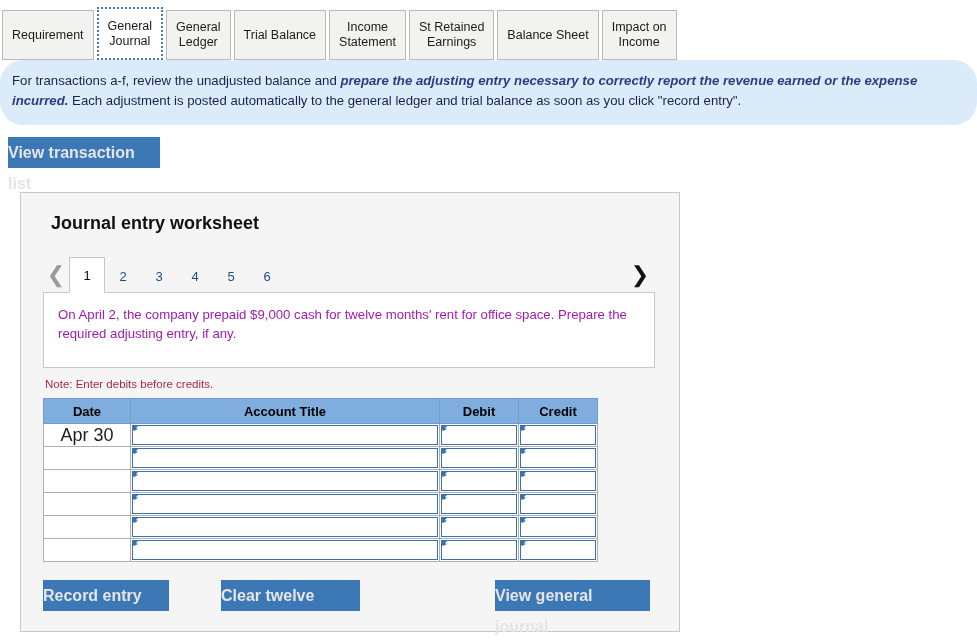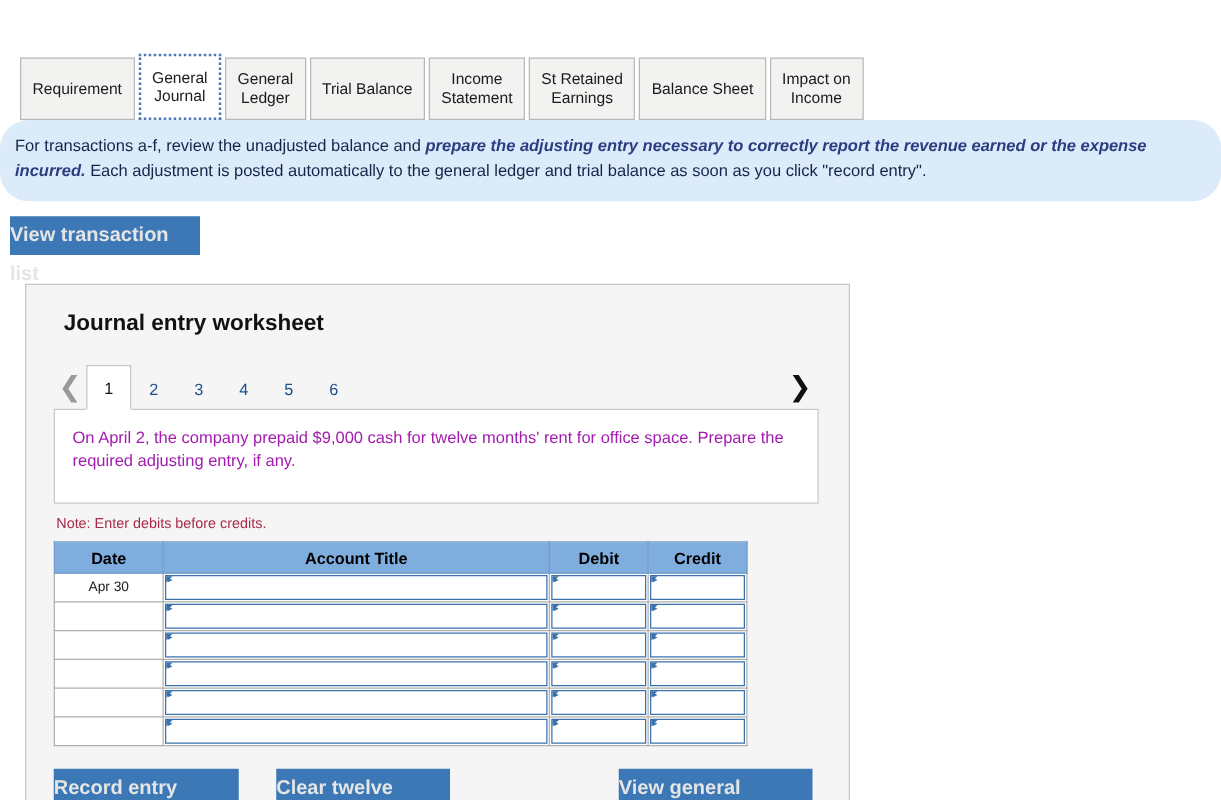--- a/index.html
+++ b/index.html
@@ -14,23 +14,22 @@
     font-size: 13px;
     color: #202020;
     overflow: hidden;
   }
 
   
   .tabbar {
     display: flex;
     align-items: flex-end;
     height: 60px;
-    padding-left: 16px;
-    box-sizing: border-box;
-    margin-top: 36px;
+    padding-left: 2px;
+    box-sizing: border-box;
   }
   .tab {
     height: 50px;
     background: #f2f2f0;
     border: 1px solid #b9b9b9;
     margin-right: 3px;
     display: flex;
     align-items: center;
     justify-content: center;
     text-align: center;
@@ -182,21 +181,21 @@
     text-align: center;
   }
   table.journal td {
     border: 1px solid #b0b0b0;
     height: 22px;
     padding: 0;
     background: #ffffff;
   }
   td.date-cell {
     text-align: center;
-    font-size: 11px;
+    font-size: 18px;
     color: #1b1b1b;
     background: #ffffff;
   }
   .cellinput {
     position: relative;
     height: 20px;
     margin: 1px;
     border: 1px solid #3b72ad;
     background: #ffffff;
     box-sizing: border-box;
@@ -222,21 +221,21 @@
     border-top: 2.5px solid transparent;
     border-bottom: 2.5px solid transparent;
   }
 
   
   .btnrow {
     position: relative;
     margin-top: 18px;
     height: 31px;
   }
-  .btn-record { width: 148px; position: absolute; left: 0; }
+  .btn-record { width: 126px; position: absolute; left: 0; }
   .btn-clear  { width: 139px; position: absolute; left: 178px; }
   .btn-viewgj { width: 155px; position: absolute; left: 452px; }
 </style>
 </head>
 <body>
 
 
 
 <div class="tabbar" id="tabbar">
     <div class="tab"><span>Requirement</span></div>

